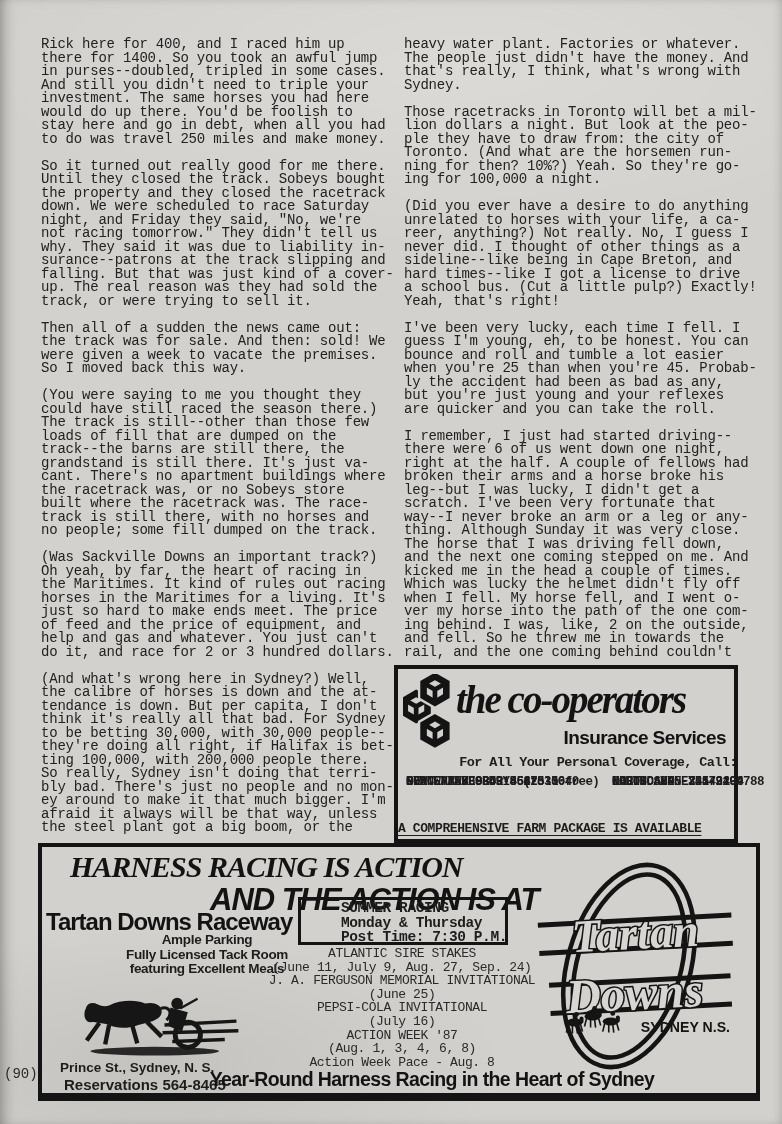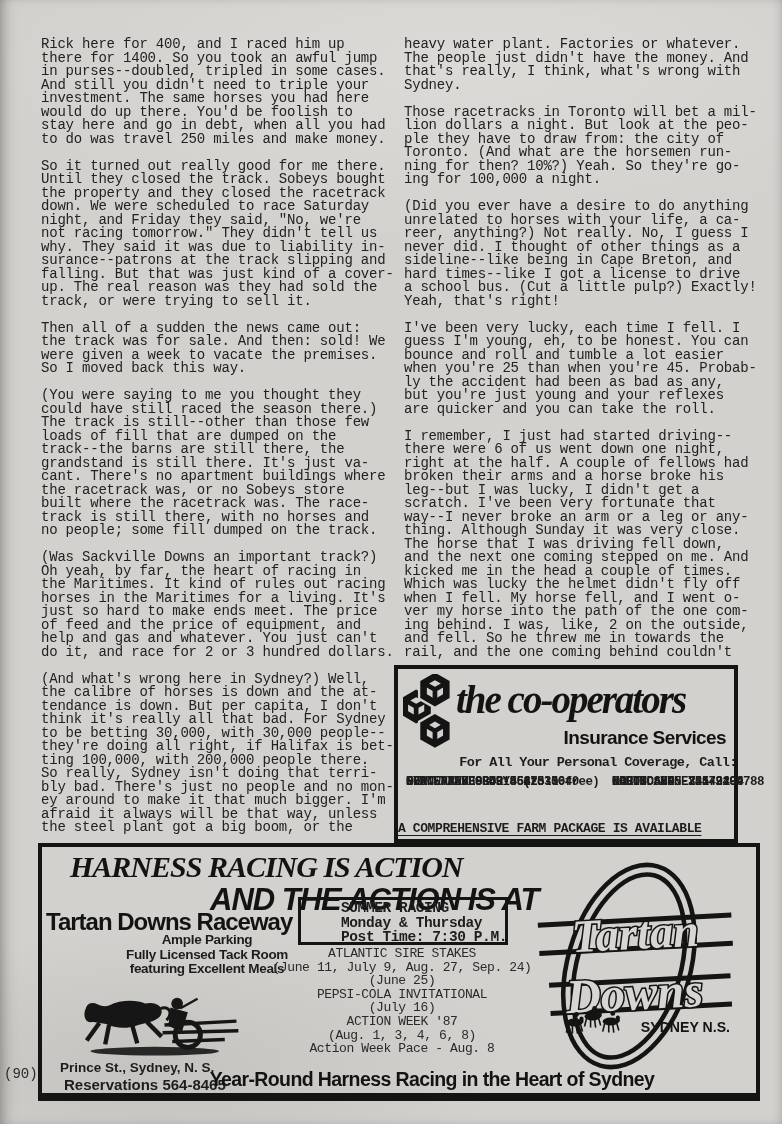--- a/index.html
+++ b/index.html
@@ -243,20 +243,21 @@
 
     <div class="schedule-box">
         <div class="schedule-line">SUMMER RACING</div>
         <div class="schedule-line">Monday &amp; Thursday</div>
         <div class="schedule-line">Post Time: 7:30 P.M.</div>
       </div>
 
     <div class="events">
         <div class="event-line">ATLANTIC SIRE STAKES</div>
         <div class="event-line">(June 11, July 9, Aug. 27, Sep. 24)</div>
+        <div class="event-line">J. A. FERGUSON MEMORIAL INVITATIONAL</div>
         <div class="event-line">(June 25)</div>
         <div class="event-line">PEPSI-COLA INVITATIONAL</div>
         <div class="event-line">(July 16)</div>
         <div class="event-line">ACTION WEEK '87</div>
         <div class="event-line">(Aug. 1, 3, 4, 6, 8)</div>
         <div class="event-line">Action Week Pace - Aug. 8</div>
       </div>
 
     <div class="bottom-line">Year-Round Harness Racing in the Heart of Sydney</div>
 

